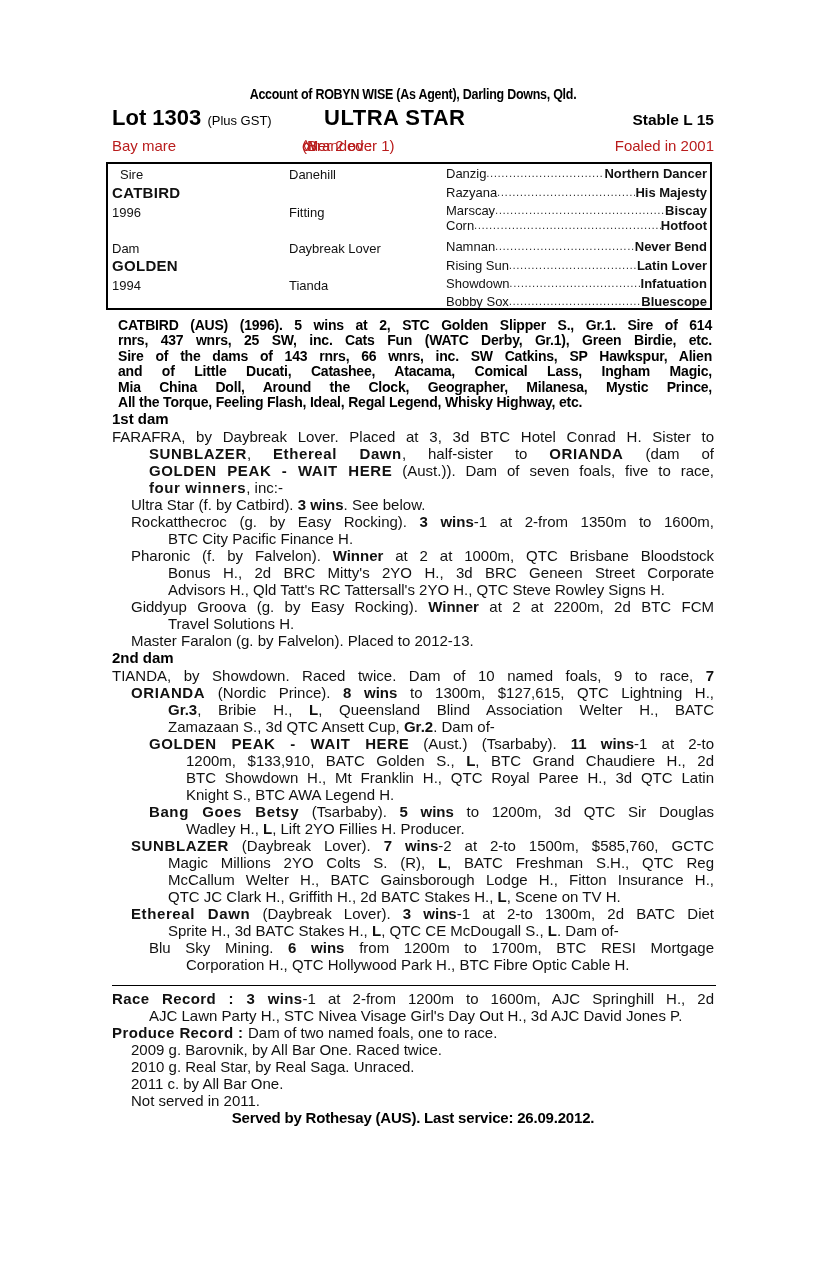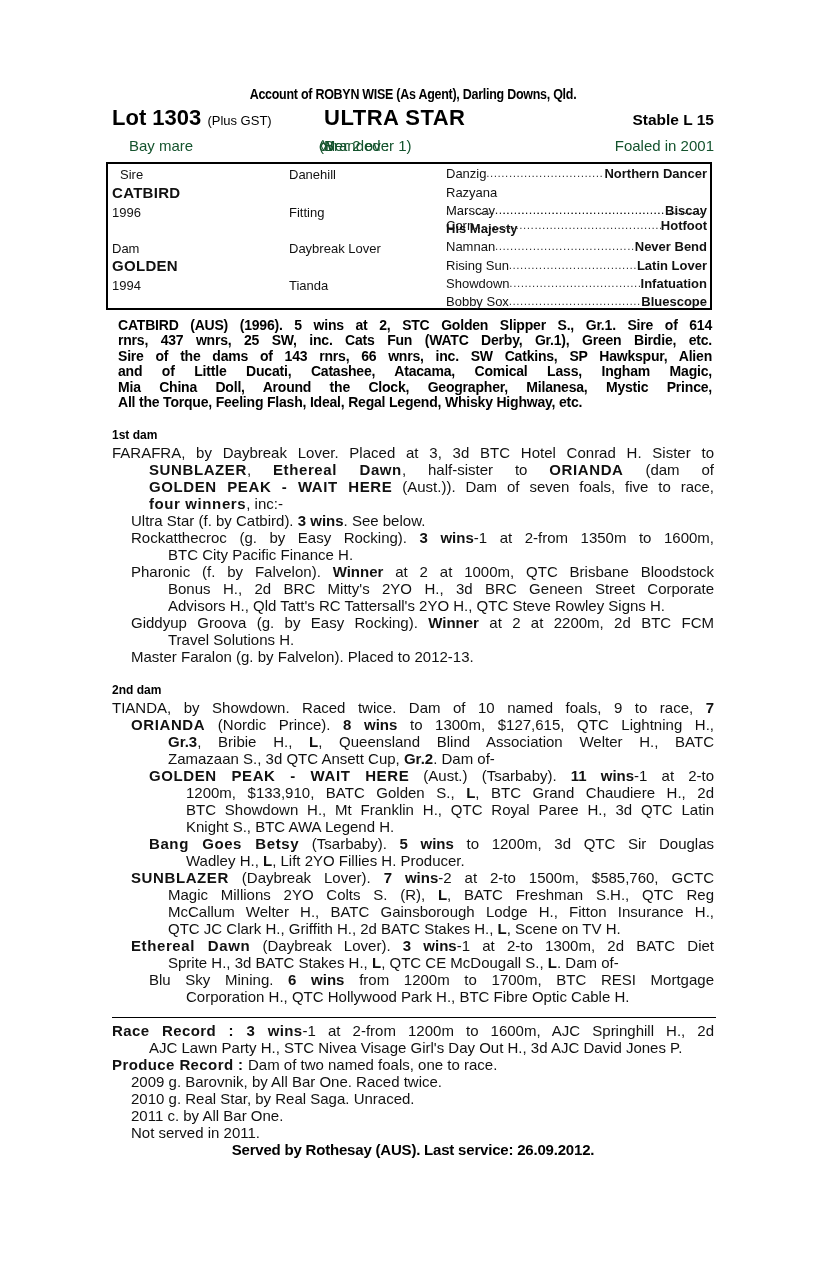--- a/index.html
+++ b/index.html
@@ -13,21 +13,21 @@
       text-align: center; font-weight: bold; font-size: 14.5px;
       letter-spacing: -0.3px; height: 20px; line-height: 20px;
       transform: scaleX(0.86); transform-origin: center;
     }
     .row-title { position: relative; height: 28px; }
     .lot { position: absolute; left: 0; top: 0; font-weight: 900; font-size: 22px; line-height: 28px; }
     .lot .gst { font-weight: normal; font-size: 13px; }
     .horse-name { position: absolute; left: 212px; top: 0; font-weight: 900; font-size: 22px; line-height: 28px; letter-spacing: 0.5px; }
     .stable { position: absolute; right: 0; top: 2px; font-weight: 900; font-size: 15.5px; line-height: 28px; }
 
-    .row-sub { position: relative; height: 24px; margin-top: 2px; font-size: 15px; color: #14532d; margin-left: 17px; }
+    .row-sub { position: relative; height: 24px; margin-top: 2px; font-size: 15px; color: #b91c1c; }
     .row-sub span { position: absolute; top: 0; line-height: 24px; }
     .sex { left: 0; }
     .brand { left: 190px; }
     .foaled { right: 0; }
     .brand-glyph { display: inline-block; font-weight: bold; font-size: 14px; vertical-align: 4px; letter-spacing: -1px; transform: scaleX(0.8); }
 
     .pedigree {
       position: relative; margin-top: 4px; margin-left: -6px;
       width: 606px; height: 148px; border: 2px solid #000; box-sizing: border-box;
       font-size: 13px; color: #111;
@@ -39,21 +39,21 @@
     .ped-g3 .dots { flex: 1; overflow: hidden; white-space: nowrap; letter-spacing: 1px; font-size: 10px; line-height: 18px; }
     .ped-g3 .b { white-space: nowrap; }
 
     .sire-para {
       margin-top: 8px; font-weight: 900; font-size: 14px; line-height: 15.4px;
       text-align: justify; text-align-last: left; letter-spacing: -0.2px; padding: 0 2px 0 6px;
     }
     .sire-para .ln { display: block; text-align: justify; text-align-last: justify; }
     .sire-para .ln:last-child { text-align-last: left; }
 
-    .section-head { font-weight: 900; font-size: 12px; margin-top: 16px; line-height: 18px; }
+    .section-head { font-weight: 900; font-size: 15px; margin-top: 0; line-height: 18px; }
     .para { font-size: 15px; line-height: 17px; text-align: justify; color: #111; }
     .para .ln { display: block; text-align: justify; text-align-last: justify; white-space: nowrap; }
     .para .ln.last { text-align-last: left; }
     .ind0 { padding-left: 0; }
     .ind1 { padding-left: 37px; }
     .indA { padding-left: 19px; }
     .indB { padding-left: 56px; }
     .indC { padding-left: 37px; }
     .indD { padding-left: 74px; }
     .b { font-weight: 900; }
@@ -97,21 +97,21 @@
     <div class="ped-cell" style="left:181px;top:3px;">Danehill</div>
     <div class="ped-cell" style="left:181px;top:41px;">Fitting</div>
     <div class="ped-cell" style="left:181px;top:77px;">Daybreak Lover</div>
     <div class="ped-cell" style="left:181px;top:114px;">Tianda</div>
 
     <div class="ped-g3" style="top:1px;">
         <span class="a">Danzig</span>
         <span class="dots">................................................................................</span>
         <span class="b">Northern Dancer</span>
       </div>
-    <div class="ped-g3" style="top:20px;flex-direction:column;">
+    <div class="ped-g3" style="top:20px;">
         <span class="a">Razyana</span>
         <span class="dots">................................................................................</span>
         <span class="b">His Majesty</span>
       </div>
     <div class="ped-g3" style="top:38px;">
         <span class="a">Marscay</span>
         <span class="dots">................................................................................</span>
         <span class="b">Biscay</span>
       </div>
     <div class="ped-g3" style="top:53px;">

